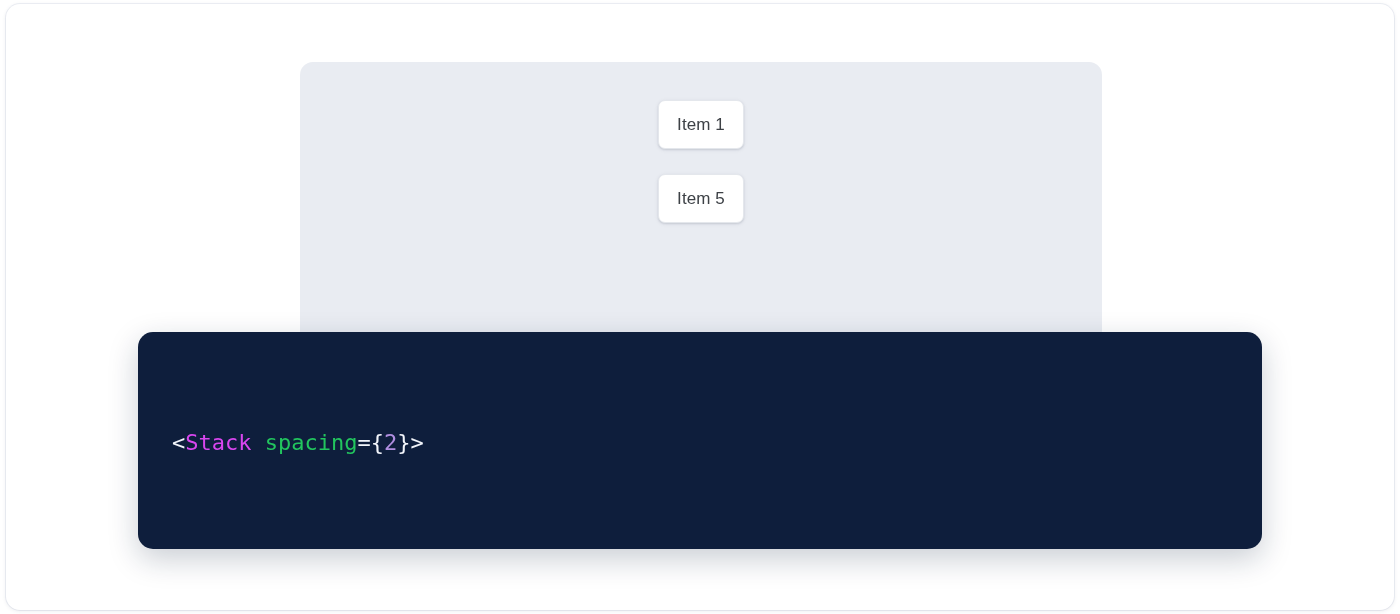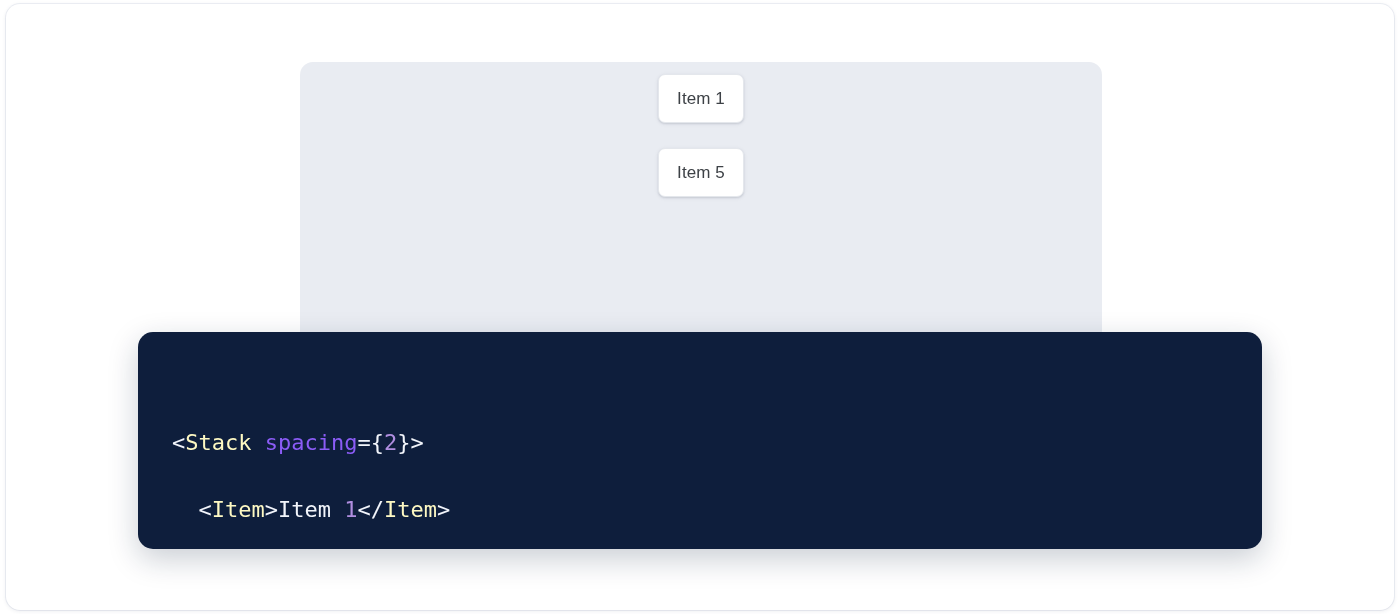--- a/index.html
+++ b/index.html
@@ -33,21 +33,21 @@
     position: absolute;
     left: 294px;        
     top: 58px;          
     width: 802px;
     height: 290px;
     background: #e9ecf2;
     border-radius: 13px;
     display: flex;
     flex-direction: column;
     align-items: center;
-    padding-top: 12px;
+    padding-top: 38px;
     box-sizing: border-box;
   }
 
   .stack {
     display: flex;
     flex-direction: column;
     align-items: center;
     gap: 25px;
   }
 
@@ -83,38 +83,37 @@
     font-family: "DejaVu Sans Mono", "Liberation Mono", monospace;
     font-size: 22px;
     line-height: 33.5px;
     color: #ffffff;
     white-space: pre;
     overflow: hidden;
     box-shadow: 0 10px 30px rgba(14, 30, 60, 0.22);
   }
   .code-line { display: block; }
   .tok-punct { color: #f2f5fb; }
-  .tok-tag   { color: #fef9c3; }
-  .tok-attr  { color: #8b5cf6; }
+  .tok-tag   { color: #d946ef; }
+  .tok-attr  { color: #22c55e; }
   .tok-num   { color: #b08ee0; }
   .tok-text  { color: #f2f5fb; }
 </style>
 </head>
 <body>
 
 <div class="page-card">
 
   <div class="preview-stage">
     <div class="stack">
       <div class="stack-item">Item 1</div>
       <div class="stack-item">Item 5</div>
     </div>
   </div>
 
   <div class="code-block">
     <code id="code-body"><span class="code-line"><span class="tok-punct">&lt;</span><span class="tok-tag">Stack</span><span class="tok-punct"> </span><span class="tok-attr">spacing</span><span class="tok-punct">={</span><span class="tok-num">2</span><span class="tok-punct">}&gt;</span></span>
-<span class="code-line"><span class="tok-punct">  &lt;</span><span class="tok-tag">Item</span><span class="tok-punct">&gt;</span><span class="tok-text">Item </span><span class="tok-num">1</span><span class="tok-punct">&lt;/</span><span class="tok-tag">Item</span><span class="tok-punct">&gt;</span></span>
 
 
 </code>
   </div>
 
 </div>
 
 </body></html>

